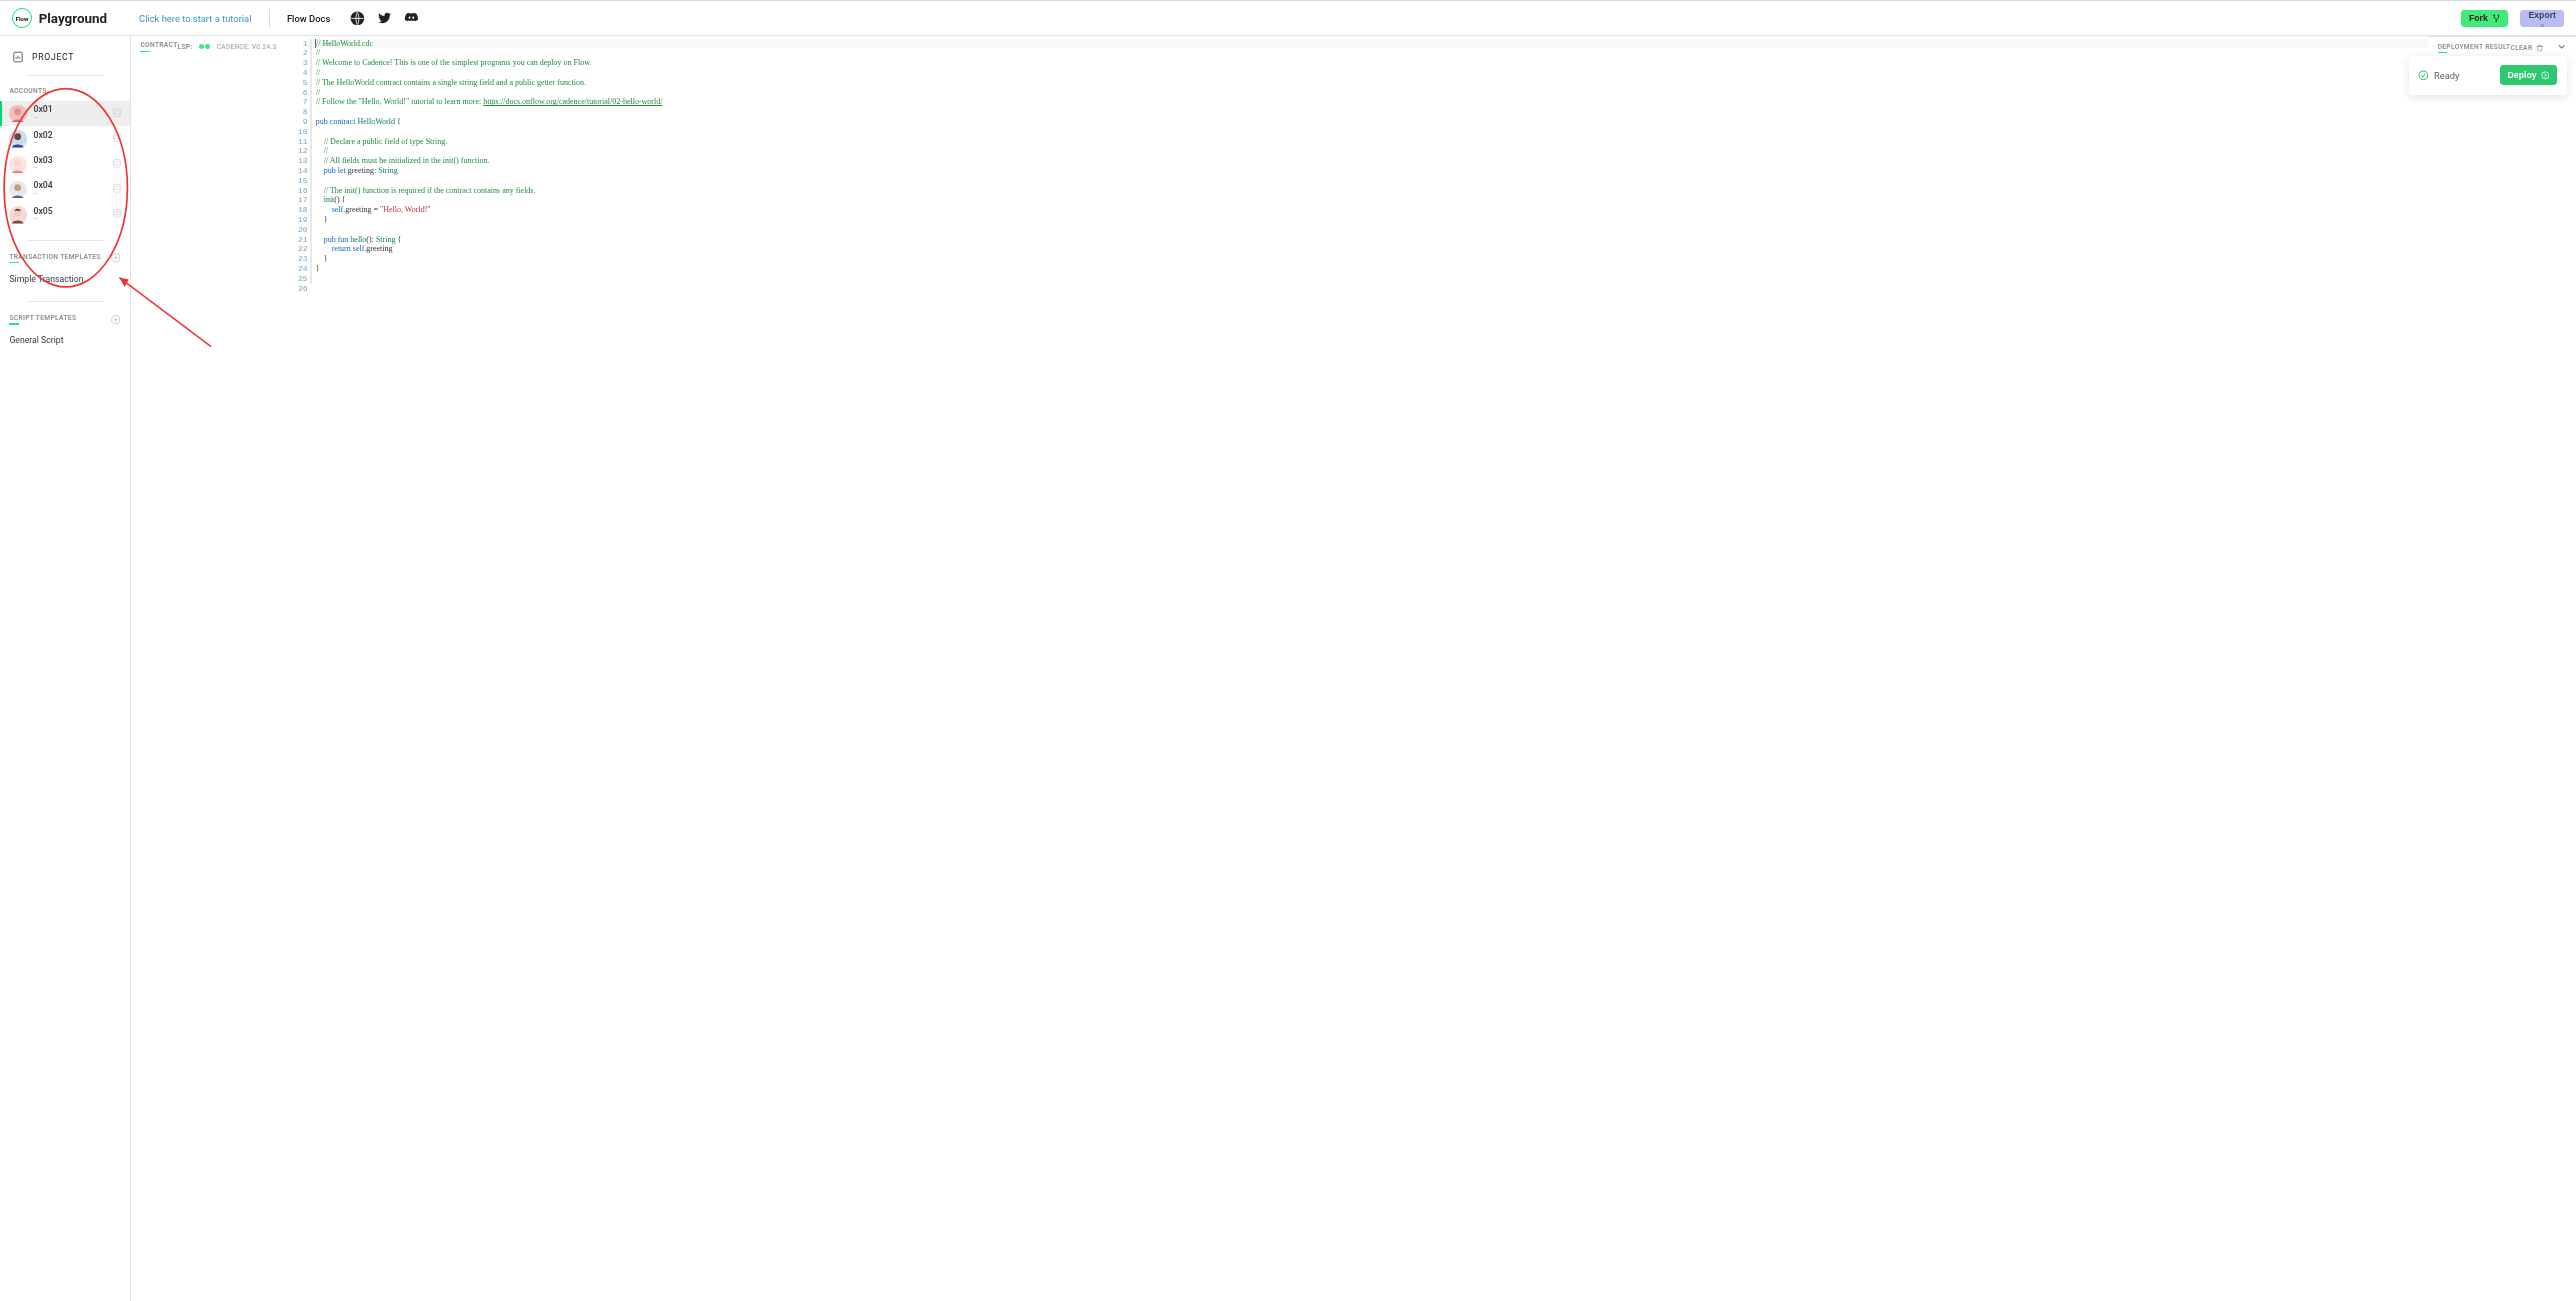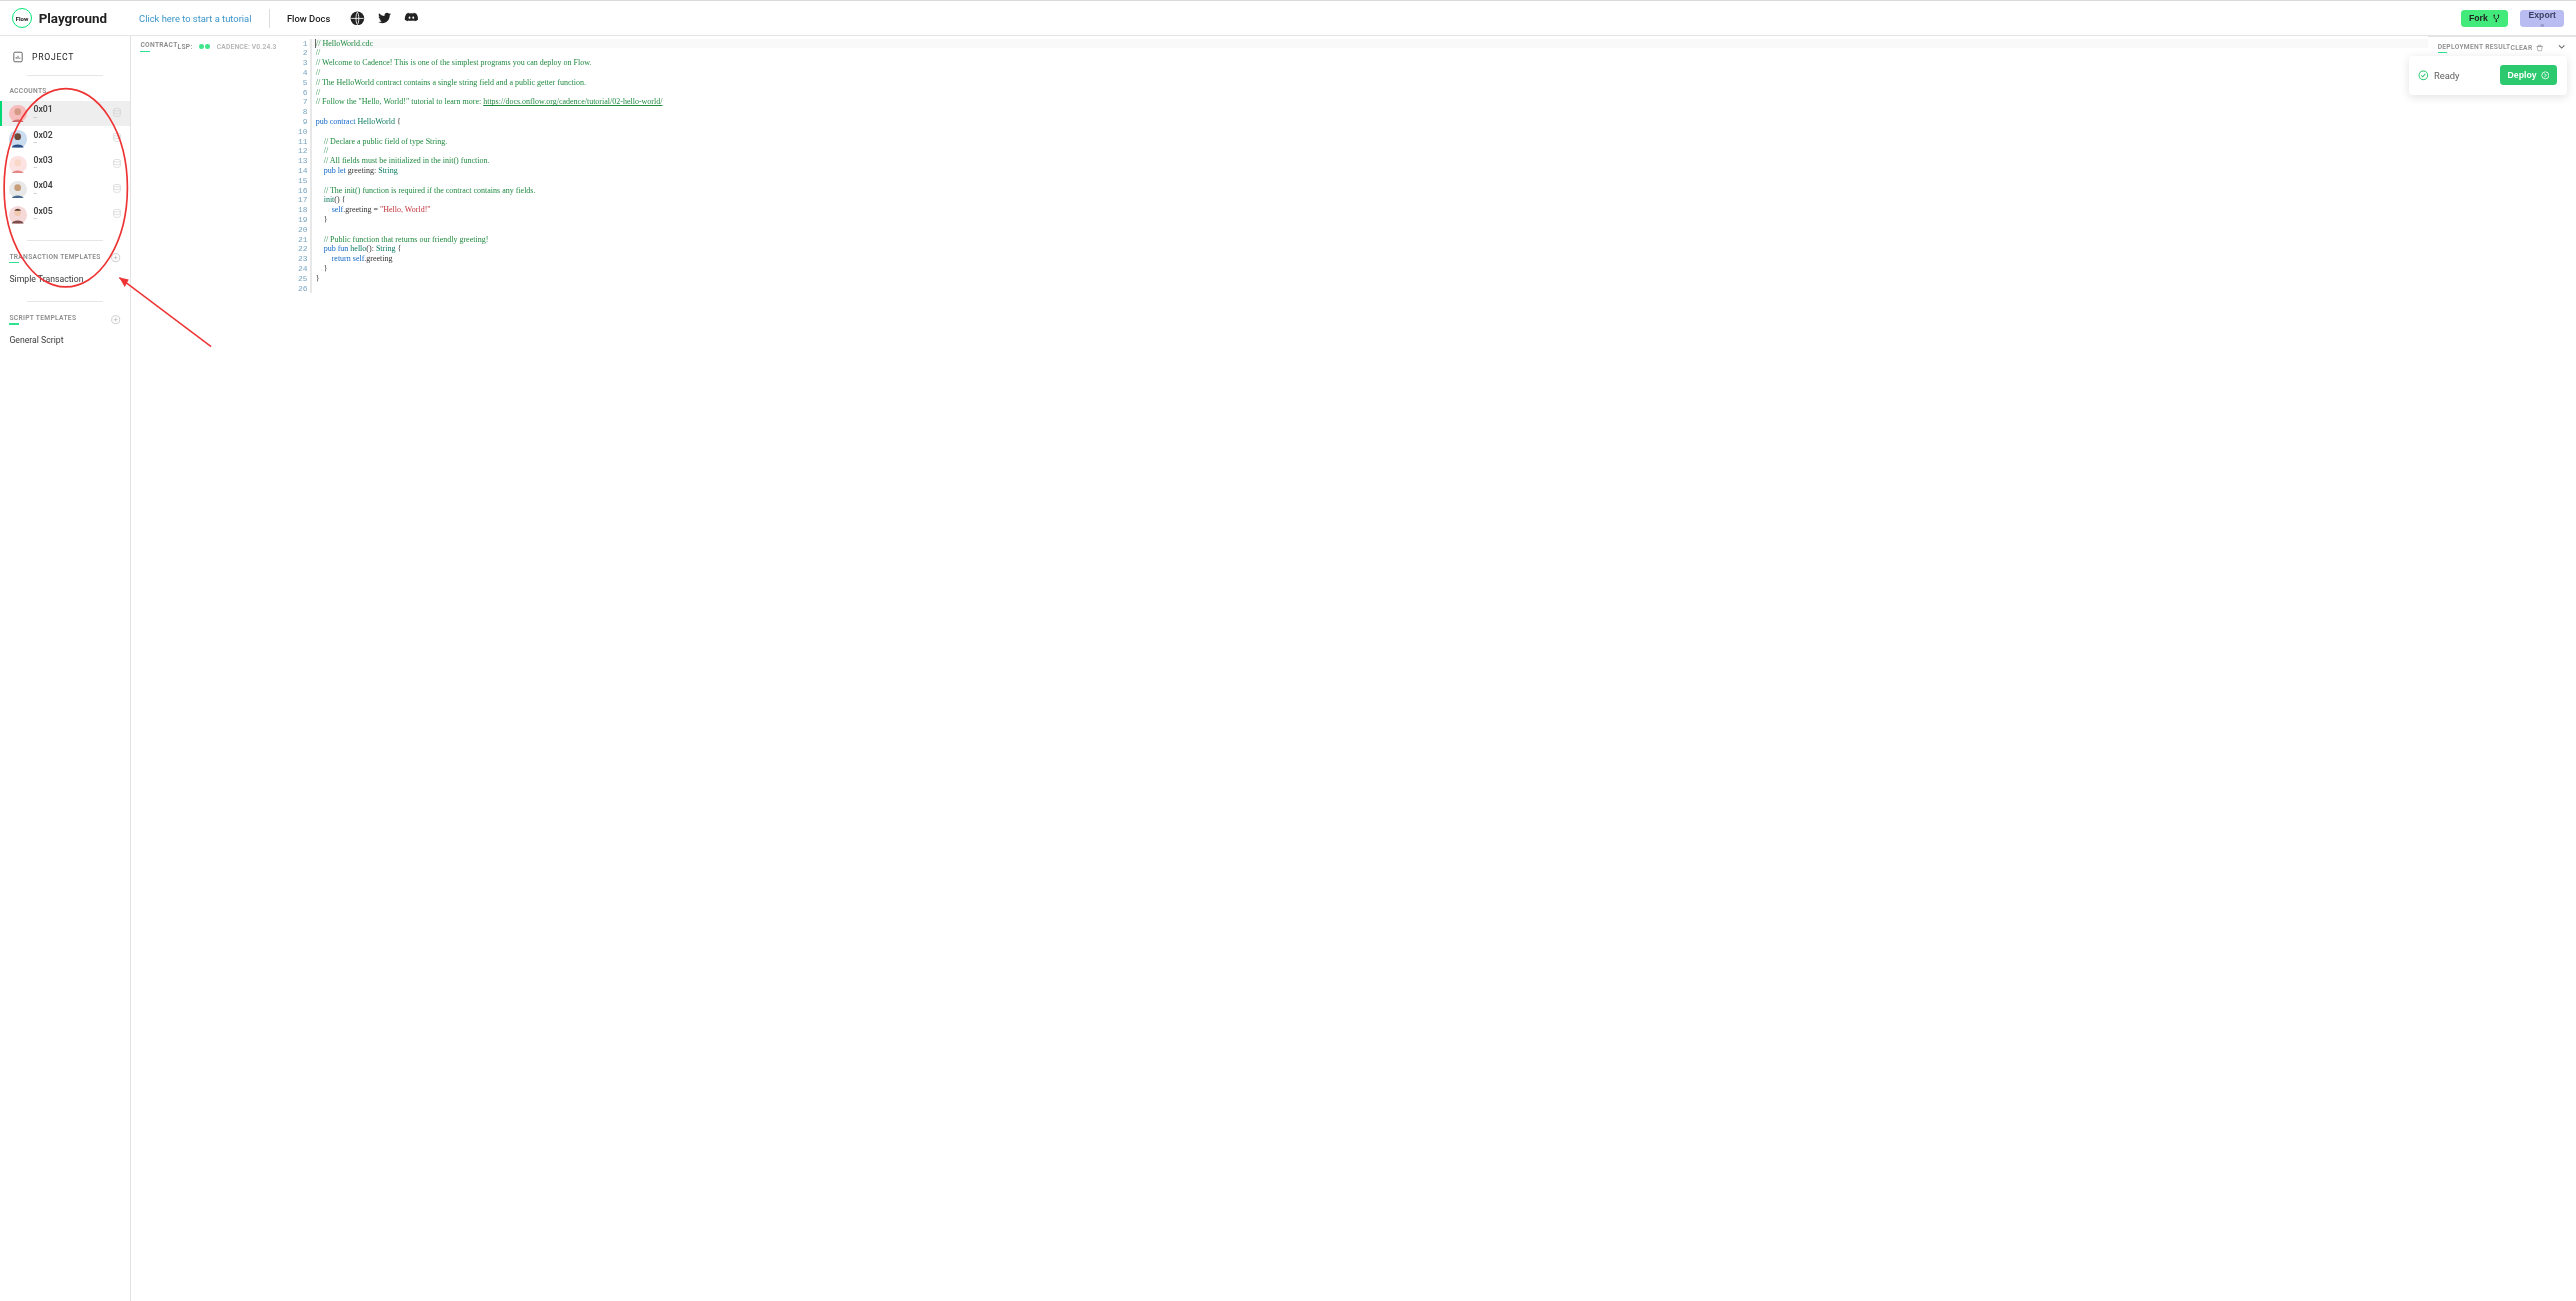--- a/index.html
+++ b/index.html
@@ -392,21 +392,20 @@
 <div class="line border-l"><span class="c-comment">    // Declare a public field of type String.</span></div>
 <div class="line border-l"><span class="c-comment">    //</span></div>
 <div class="line border-l"><span class="c-comment">    // All fields must be initialized in the init() function.</span></div>
 <div class="line border-l"><span class="c-kw">    pub </span><span class="c-kw">let </span><span>greeting</span><span>: </span><span class="c-type">String</span></div>
 <div class="line border-l"> </div>
 <div class="line border-l"><span class="c-comment">    // The init() function is required if the contract contains any fields.</span></div>
 <div class="line border-l"><span class="c-ident">    init</span><span>() {</span></div>
 <div class="line border-l"><span class="c-kw">        self</span><span>.greeting = </span><span class="c-str">"Hello, World!"</span></div>
 <div class="line border-l"><span>    }</span></div>
 <div class="line border-l"> </div>
-<div class="line border-l"><span class="c-comment">    // Public function that returns our friendly greeting!</span></div>
 <div class="line border-l"><span class="c-kw">    pub </span><span class="c-kw">fun </span><span class="c-ident">hello</span><span>(): </span><span class="c-type">String</span><span> {</span></div>
 <div class="line border-l"><span class="c-kw">        return </span><span class="c-kw">self</span><span>.greeting</span></div>
 <div class="line border-l"><span>    }</span></div>
 <div class="line border-l"><span>}</span></div>
 <div class="line border-l"> </div>
         </div>
       </div>
 
       <div class="deploy-panel">
         <div class="ready">

